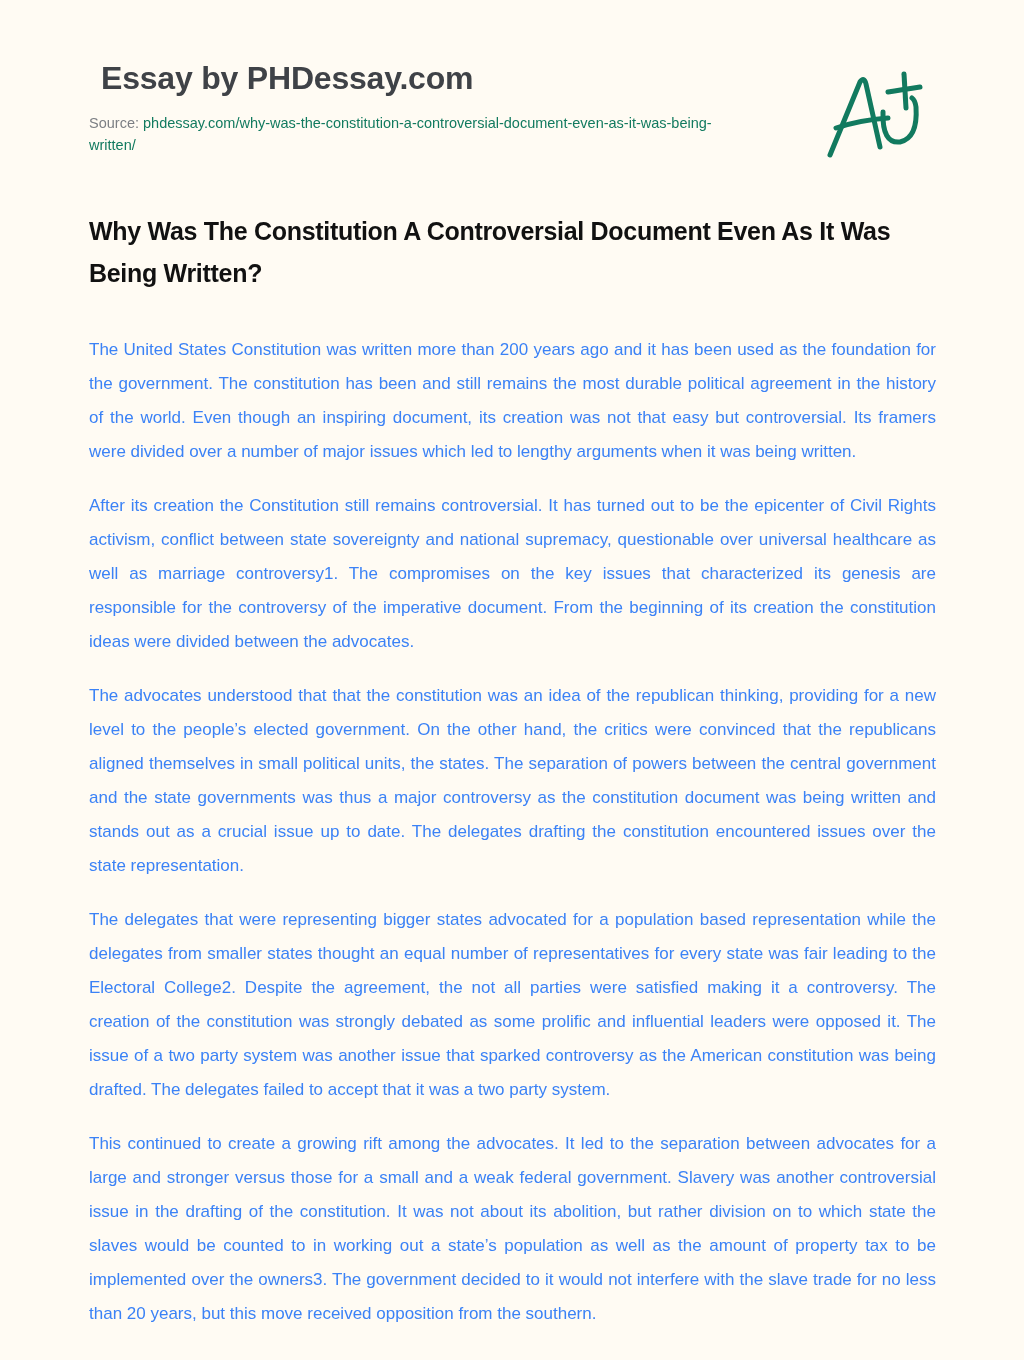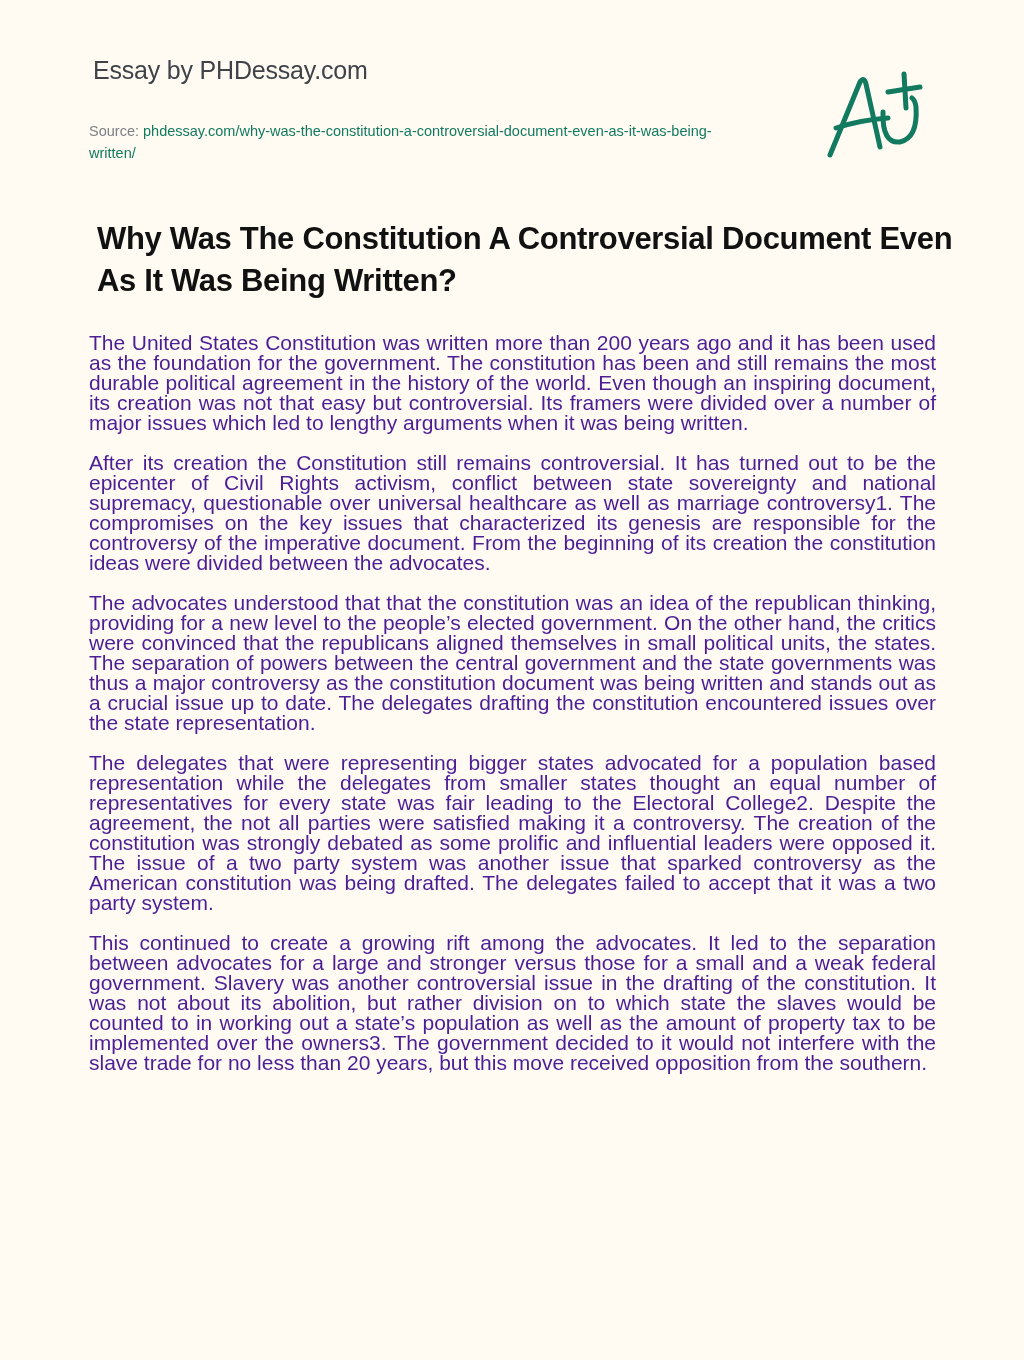--- a/index.html
+++ b/index.html
@@ -15,29 +15,29 @@
     font-family: "Liberation Sans", "DejaVu Sans", sans-serif;
     color: #1c1c1c;
   }
   .header {
     position: absolute;
     left: 89px;
     top: 50px;
     width: 700px;
   }
   .site-title {
-    font-size: 25px;
-    font-weight: normal;
+    font-size: 32px;
+    font-weight: bold;
     color: #3f4247;
-    margin: 4px;
+    margin: 12px;
     line-height: 32px;
     letter-spacing: -0.2px;
   }
   .source {
-    margin-top: 34px;
+    margin-top: 18px;
     font-size: 14.5px;
     line-height: 22px;
     width: 660px;
   }
   .source-label {
     color: #7c7f84;
   }
   .source-link {
     color: #127a5f;
     text-decoration: none;
@@ -47,39 +47,39 @@
     left: 820px;
     top: 62px;
     width: 110px;
     height: 100px;
   }
   .title {
     position: absolute;
     left: 89px;
     top: 210px;
     width: 860px;
-    margin: 8px;
-    font-size: 31px;
+    margin: 0;
+    font-size: 25px;
     line-height: 42px;
     font-weight: bold;
     color: #111;
     letter-spacing: -0.3px;
   }
   .content {
     position: absolute;
     left: 89px;
     top: 333px;
     width: 847px;
   }
   .content p {
     margin: 0 0 20px 0;
-    font-size: 21px;
-    line-height: 20px;
+    font-size: 17px;
+    line-height: 34px;
     text-align: justify;
-    color: #4c1d95;
+    color: #3b82f6;
   }
 </style>
 </head>
 <body>
 
 <div class="header">
   <h2 class="site-title">Essay by PHDessay.com</h2>
   <div class="source">
     <span class="source-label">Source: </span><a class="source-link">phdessay.com/why-was-the-constitution-a-controversial-document-even-as-it-was-being-written/</a>
   </div>

